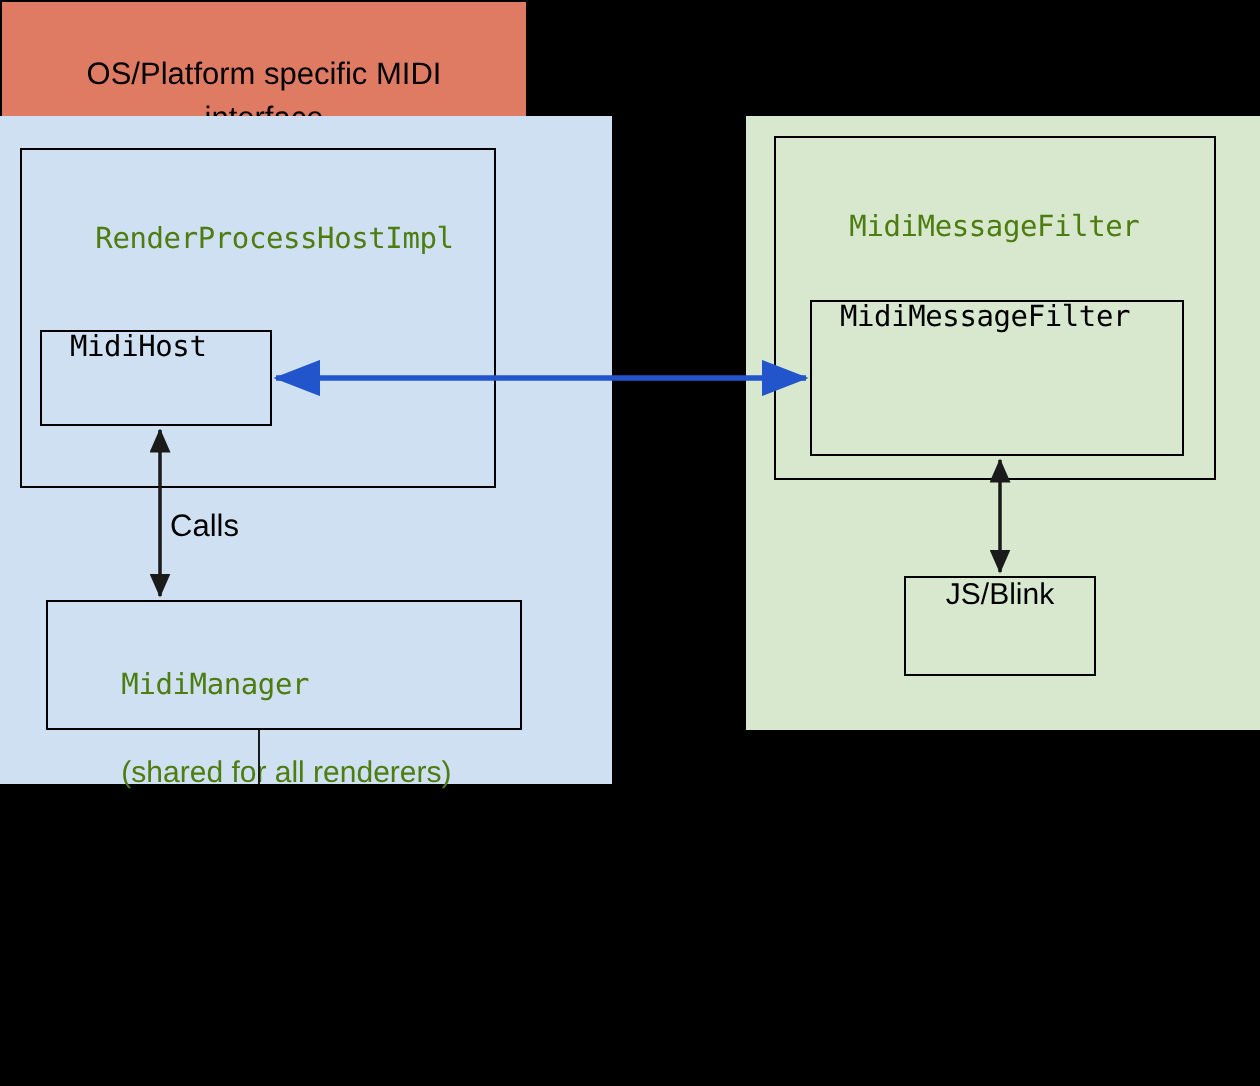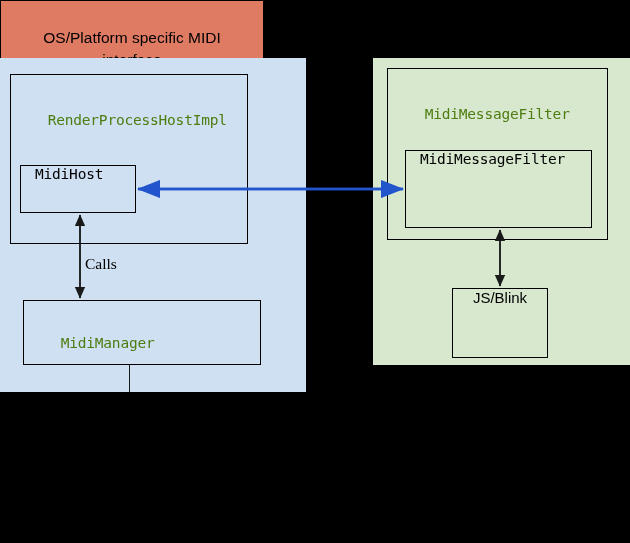--- a/index.html
+++ b/index.html
@@ -70,21 +70,21 @@
     left: 405px;
     top: 150px;
     width: 187px;
     height: 78px;
     background: #d8e8cf;
   }
   .node-jsblink {
     left: 452px;
     top: 288px;
     width: 96px;
-    height: 70px;
+    height: 50px;
     background: #d8e8cf;
   }
   .node-os {
     left: 0px;
     top: 450px;
     width: 262px;
     height: 96px;
     background: #e07b63;
     border: 1.3px solid #000000;
     display: flex;
@@ -132,21 +132,21 @@
   }
   .vline {
     position: absolute;
     width: 0;
     border-left: 1.3px solid #1a1a1a;
   }
   .calls-label {
     position: absolute;
     left: 85px;
     top: 255px;
-    font-family: Liberation Serif, serif;
+    font-family: Liberation Sans, sans-serif;
     font-size: 15.5px;
     color: #000000;
   }
   svg.overlay {
     position: absolute;
     left: 0;
     top: 0;
     width: 630px;
     height: 543px;
     pointer-events: none;
@@ -169,20 +169,21 @@
 
   <div class="node node-midihost">
     <div class="center-label">
       <span class="mono">MidiHost</span>
     </div>
   </div>
 
   <div class="node node-midimanager">
     <div class="label-tl" style="top:9px;">
       <span class="mono">MidiManager</span><br>
+      <span class="sans">(shared for all renderers)</span>
     </div>
   </div>
 
   <div class="node node-rti">
     <div class="label-tl">
       <span class="mono">MidiMessageFilter</span>
     </div>
   </div>
 
   <div class="node node-mmf">

